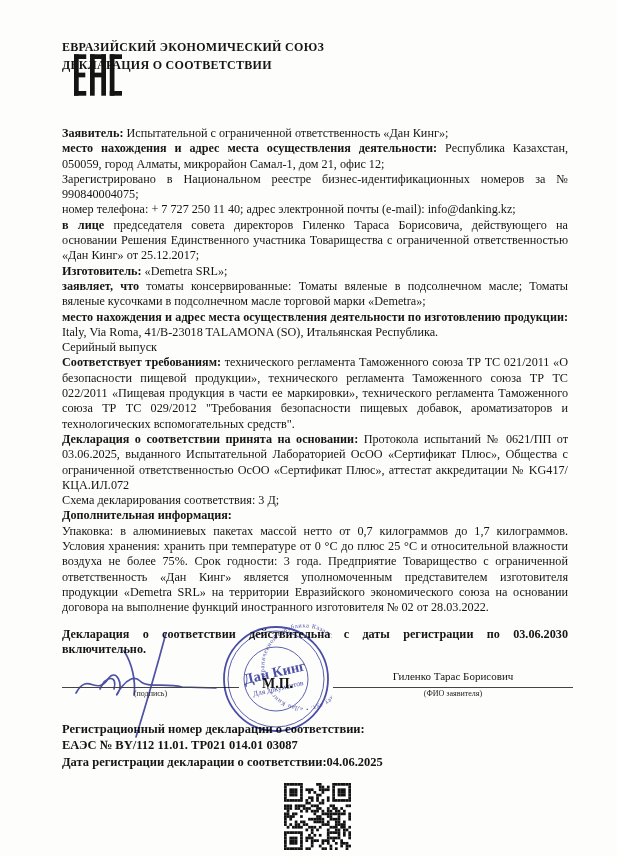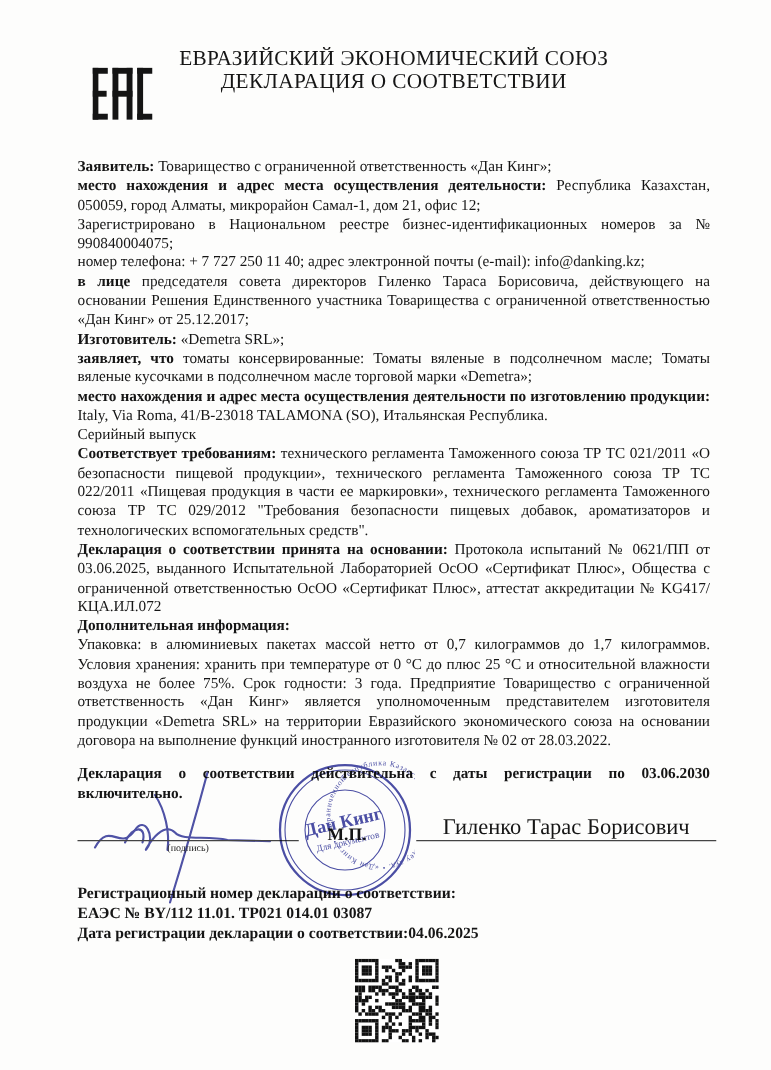--- a/index.html
+++ b/index.html
@@ -10,31 +10,31 @@
     background:#fdfdfc;
     overflow:hidden;
     font-family:"Liberation Serif", serif;
     color:#151515;
     box-shadow:0 0 4px rgba(0,0,0,.25);
   }
   .content{position:absolute;left:62px;top:36px;width:506px;}
   
   .hdr{position:relative;height:82px;}
   .eac{position:absolute;left:12px;top:16px;width:48px;height:46px;}
-  .titles{text-align:center;font-weight:normal;font-size:17px;line-height:18px;letter-spacing:.3px;padding-top:2px;}
+  .titles{font-weight:bold;font-size:12px;line-height:18px;letter-spacing:.3px;padding-top:2px;}
   
   .body-text{margin-top:8px;}
   .para{margin:0;font-size:12.2px;line-height:15.3px;text-align:justify;}
   .para b{font-weight:bold;}
   .para.spaced{margin-top:11px;font-weight:bold;}
   
   .sign-row{position:relative;height:54px;margin-top:4px;}
   .sig-wrap{position:absolute;left:0;top:0;width:177px;}
   .fio-wrap{position:absolute;left:271px;top:0;width:240px;}
-  .overline{height:26px;border-bottom:1px solid #444;text-align:center;font-size:18px;line-height:30px;white-space:nowrap;}
+  .overline{height:26px;border-bottom:1px solid #444;text-align:center;font-size:11px;line-height:30px;white-space:nowrap;}
   .underlabel{text-align:center;font-size:8px;color:#222;padding-top:1px;}
   .mp{position:absolute;left:200px;top:15px;font-size:14px;font-weight:bold;}
   .stamp{position:absolute;left:158px;top:-38px;width:112px;height:112px;mix-blend-mode:multiply;opacity:.92;pointer-events:none;}
   .signature-ink{position:absolute;left:4px;top:-32px;width:160px;height:112px;mix-blend-mode:multiply;opacity:.9;pointer-events:none;}
   
   .reg{margin-top:6px;font-weight:bold;font-size:12.5px;line-height:16.2px;}
   .reg div{white-space:nowrap;}
   
   .qr-box{margin-top:13px;margin-left:222px;width:67px;height:67px;}
 </style>
@@ -60,31 +60,32 @@
             <rect x="38" y="39" width="13" height="5"></rect>
         </g>
       </svg>
       <div class="titles">
         <div>ЕВРАЗИЙСКИЙ ЭКОНОМИЧЕСКИЙ СОЮЗ</div>
         <div>ДЕКЛАРАЦИЯ О СООТВЕТСТВИИ</div>
       </div>
     </div>
 
     <div class="body-text">
-        <p class="para"><b>Заявитель:</b><span> Товарищество с ограниченной ответственность «Дан Кинг»;</span></p>
+        <p class="para"><b>Заявитель:</b><span> Испытательной с ограниченной ответственность «Дан Кинг»;</span></p>
         <p class="para"><b>место нахождения и адрес места осуществления деятельности:</b><span> Республика Казахстан, 050059, город Алматы, микрорайон Самал-1, дом 21, офис 12;</span></p>
         <p class="para"><span>Зарегистрировано в Национальном реестре бизнес-идентификационных номеров за № 990840004075;</span></p>
         <p class="para"><span>номер телефона: + 7 727 250 11 40; адрес электронной почты (e-mail): info@danking.kz;</span></p>
         <p class="para"><b>в лице</b><span> председателя совета директоров Гиленко Тараса Борисовича, действующего на основании Решения Единственного участника Товарищества с ограниченной ответственностью «Дан Кинг» от 25.12.2017;</span></p>
         <p class="para"><b>Изготовитель:</b><span> «Demetra SRL»;</span></p>
         <p class="para"><b>заявляет, что</b><span> томаты консервированные: Томаты вяленые в подсолнечном масле; Томаты вяленые кусочками в подсолнечном масле торговой марки «Demetra»;</span></p>
         <p class="para"><b>место нахождения и адрес места осуществления деятельности по изготовлению продукции:</b><span> Italy, Via Roma, 41/B-23018 TALAMONA (SO), Итальянская Республика.</span></p>
         <p class="para"><span>Серийный выпуск</span></p>
         <p class="para"><b>Соответствует требованиям:</b><span> технического регламента Таможенного союза ТР ТС 021/2011 «О безопасности пищевой продукции», технического регламента Таможенного союза ТР ТС 022/2011 «Пищевая продукция в части ее маркировки», технического регламента Таможенного союза ТР ТС 029/2012 "Требования безопасности пищевых добавок, ароматизаторов и технологических вспомогательных средств".</span></p>
         <p class="para"><b>Декларация о соответствии принята на основании:</b><span> Протокола испытаний № 0621/ПП от 03.06.2025, выданного Испытательной Лабораторией ОсОО «Сертификат Плюс», Общества с ограниченной ответственностью ОсОО «Сертификат Плюс», аттестат аккредитации № KG417/КЦА.ИЛ.072</span></p>
+        <p class="para"><span>Схема декларирования соответствия: 3 Д;</span></p>
         <p class="para"><b>Дополнительная информация:</b></p>
         <p class="para"><span>Упаковка: в алюминиевых пакетах массой нетто от 0,7 килограммов до 1,7 килограммов. Условия хранения: хранить при температуре от 0 °С до плюс 25 °С и относительной влажности воздуха не более 75%. Срок годности: 3 года. Предприятие Товарищество с ограниченной ответственность «Дан Кинг» является уполномоченным представителем изготовителя продукции «Demetra SRL» на территории Евразийского экономического союза на основании договора на выполнение функций иностранного изготовителя № 02 от 28.03.2022.</span></p>
         <p class="para spaced"><b>Декларация о соответствии действительна с даты регистрации по 03.06.2030 включительно.</b></p>
       </div>
 
     <div class="sign-row">
 
       <svg class="signature-ink" viewBox="0 0 160 112">
         <g fill="none" stroke="#3b3f9e" stroke-width="1.7" stroke-linecap="round">
           <path d="M10,64 C22,42 30,68 42,50 C50,38 58,56 52,64 C46,74 62,40 74,52 C80,59 100,54 116,58 L150,59"></path>
@@ -114,20 +115,21 @@
           <textPath href="#ringPath">Республика Казахстан • г. Алматы • Медеу ауд. • «Дан Кинг» • с ограниченной ответственностью</textPath>
         </text>
         <g transform="rotate(-13 56 56)" fill="#3b3f9e" text-anchor="middle" font-family="Liberation Serif, serif">
           <text x="56" y="54" font-size="14.5" font-weight="bold">Дан Кинг</text>
           <text x="56" y="68" font-size="7.5">Для документов</text>
         </g>
       </svg>
 
       <div class="fio-wrap">
         <div class="overline">Гиленко Тарас Борисович</div>
+        <div class="underlabel">(ФИО заявителя)</div>
       </div>
     </div>
 
     <div class="reg">
       <div>Регистрационный номер декларации о соответствии:</div>
       <div>ЕАЭС № BY/112 11.01. ТР021 014.01 03087</div>
       <div>Дата регистрации декларации о соответствии:04.06.2025</div>
     </div>
 
     <div class="qr-box" id="qr"><svg width="67" height="67" viewBox="0 0 25 25">

